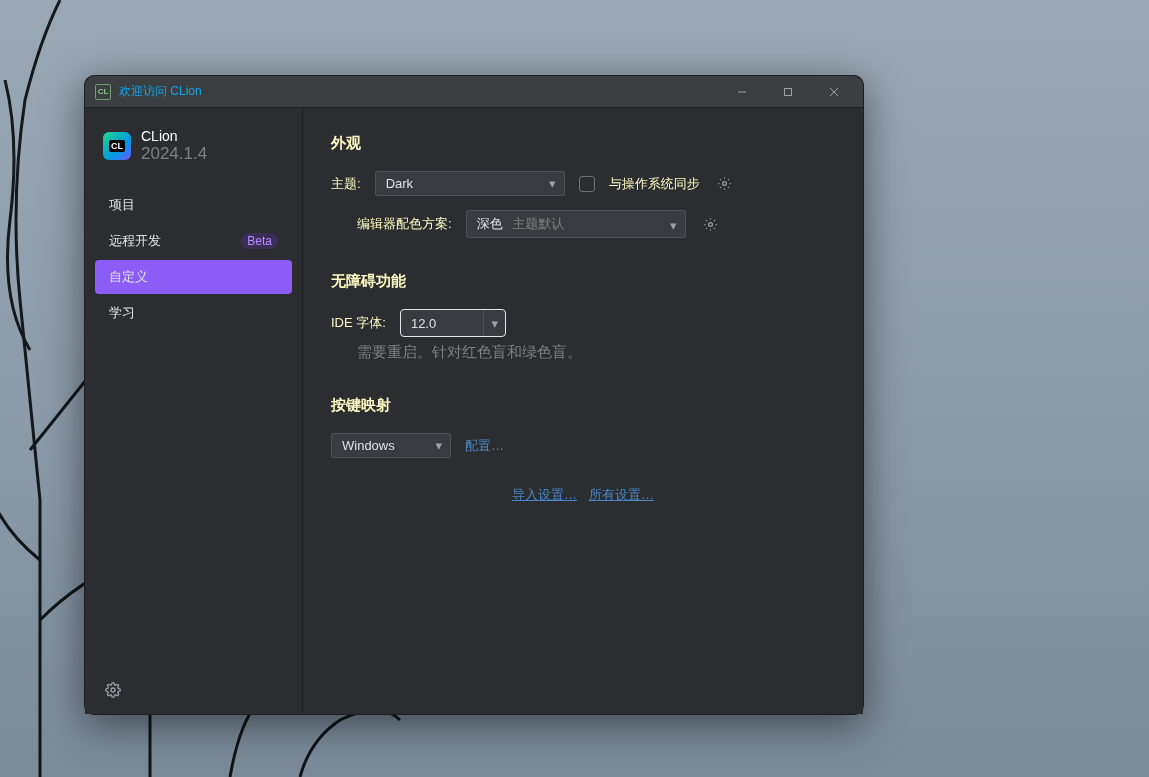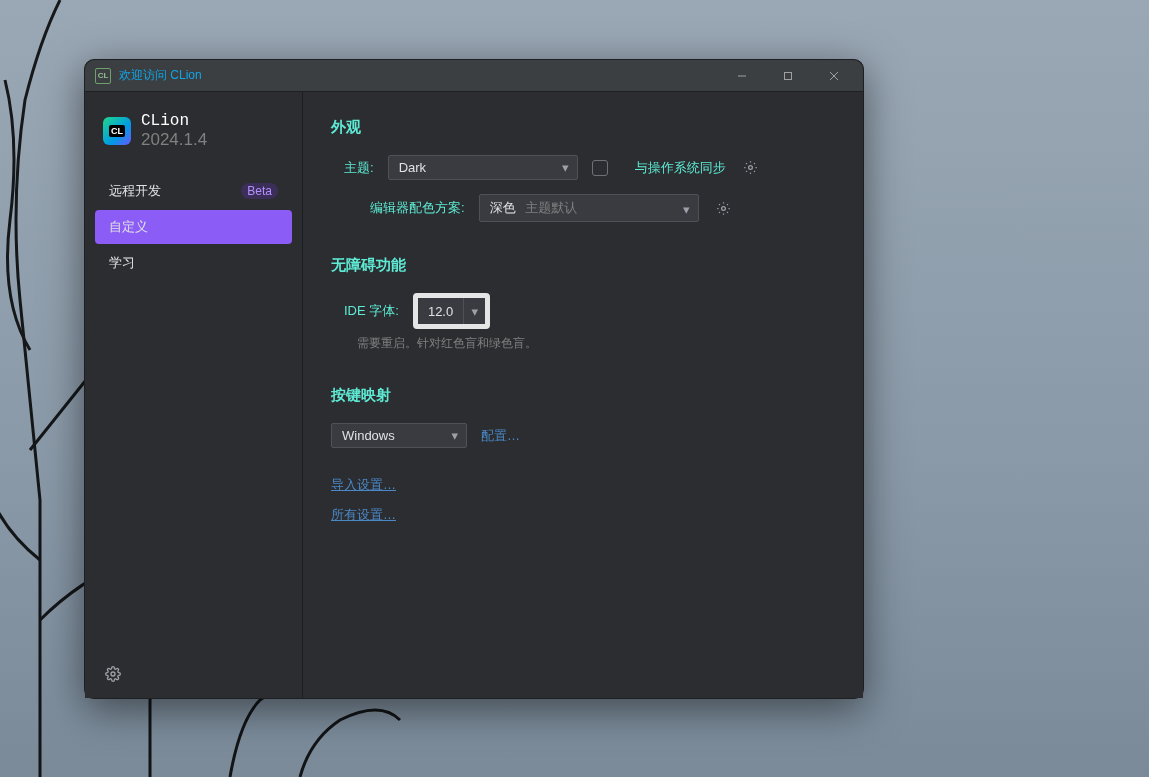--- a/index.html
+++ b/index.html
@@ -9,21 +9,21 @@
     position: relative;
   }
   .wallpaper {
     position: absolute; inset: 0;
     background: linear-gradient(#9aa8b5, #8a99a8 60%, #7a8a99);
   }
   .wallpaper svg { position: absolute; bottom: 0; left: 0; }
 
   .window {
     position: absolute;
-    left: 84px; top: 59px;
+    left: 84px; top: 75px;
     width: 780px; height: 640px;
     background: #2b2d30;
     border: 1px solid #1e1f22;
     border-radius: 10px;
     display: flex; flex-direction: column;
     box-shadow: 0 10px 40px rgba(0,0,0,0.5);
     color: #dfe1e5;
     font-size: 13px;
   }
 
@@ -68,21 +68,21 @@
     display: flex; align-items: center; gap: 10px;
     padding: 6px 18px 18px 18px;
   }
   .product .logo {
     width: 28px; height: 28px; border-radius: 6px;
     background: linear-gradient(135deg, #21d789 0%, #009ae5 60%, #6b57ff 100%);
     display: flex; align-items: center; justify-content: center;
     color: #fff; font-weight: bold; font-size: 10px;
   }
   .product .logo span { background: #000; color:#fff; padding:1px 2px; border-radius:2px; font-size:9px; }
-  .product .name { color: #fff; font-size: 16px; font-family: Liberation Mono, monospace; }
+  .product .name { color: #fff; font-size: 14px; }
   .product .ver  { color: #808080; font-size: 17px; }
 
   .nav { display: flex; flex-direction: column; gap: 2px; padding: 6px 10px; }
   .nav-item {
     display: flex; align-items: center; justify-content: space-between;
     padding: 8px 14px;
     border-radius: 4px;
     color: #dfe1e5;
     cursor: pointer;
   }
@@ -102,78 +102,78 @@
     display:flex; align-items:center; justify-content:center;
     color:#9da0a8; border-radius:4px; cursor:pointer;
   }
 
   .content {
     flex: 1; overflow: auto;
     padding: 26px 28px;
     background: #2b2d30;
   }
   .section-title {
-    color: #5eead4; font-size: 15px; font-weight: 600;
+    color: #fef9c3; font-size: 15px; font-weight: 600;
     margin-bottom: 18px;
   }
   .section + .section { margin-top: 34px; }
 
   .row {
     display: flex; align-items: center; gap: 14px;
     margin-bottom: 14px;
     flex-wrap: wrap;
   }
   .row.indent { padding-left: 26px; }
-  .label { color: #5eead4; min-width: 0; margin-left: 13px; }
+  .label { color: #fef9c3; min-width: 0; }
 
   .select {
     display: flex; align-items: flex-end; justify-content: space-between;
     background: #393b40;
     border: 1px solid #4e5157;
     border-radius: 2px;
     padding: 4px 8px 4px 10px;
     color: #dfe1e5;
     cursor: pointer;
     gap: 28px;
     min-width: 80px;
   }
   .select .placeholder { color: #808080; margin-left: 6px; }
   .select.wide { width: 190px; }
   .select.mid  { width: 220px; }
-  .select.keymap{ width: 136px; }
+  .select.keymap{ width: 120px; }
   .chev { color:#9da0a8; }
 
   .chk {
     width: 16px; height: 16px;
     border: 1px solid #6e7076;
     border-radius: 3px;
     background: #2b2d30;
     cursor: pointer;
     flex: 0 0 auto;
   }
 
   .icon-btn {
     width: 22px; height: 22px;
     display:flex; align-items:center; justify-content:center;
     color:#9da0a8; cursor:pointer; border-radius:4px;
   }
 
   .link { color:#4a88c7; cursor:pointer; }
   .link.u { text-decoration: underline; }
-  .hint { color:#808080; font-size:12px; padding-left:26px; margin-top:-8px; }
+  .hint { color:#808080; font-size:15px; padding-left:26px; margin-top:-8px; }
 
   .spin {
     display:flex; align-items:center;
-    border:5px solid #e5e5e5; border-radius:4px;
-    background:#393b40; overflow:hidden;
+    border:1px solid #e5e5e5; border-radius:4px;
+    background:#393b40; overflow:hidden;gap:37px;
   }
   .spin .val { padding:4px 10px; min-width:44px; }
   .spin .btn { width:22px; height:26px; display:flex; align-items:center; justify-content:center; border-left:1px solid #4e5157; cursor:pointer; color:#9da0a8; }
 
-  .links-col { display:flex; flex-direction:column; gap:12px; margin-top:28px;justify-content:center; }
+  .links-col { display:flex; flex-direction:row; gap:12px; margin-top:28px;justify-content:center; }
 </style>
 </head>
 <body>
 
 <div class="wallpaper">
   <svg width="420" height="777" viewBox="0 0 420 777">
     <g stroke="#000" stroke-width="3" fill="none" opacity="0.85">
       <path d="M40 777 L40 500 Q30 400 20 300 Q10 200 25 100 Q40 40 60 0"></path>
       <path d="M40 620 Q80 580 130 560"></path>
       <path d="M40 560 Q-10 520 -20 460"></path>
@@ -217,20 +217,23 @@
             <span>CL</span>
           </div>
         <div>
           <div class="name">CLion</div>
           <div class="ver">2024.1.4</div>
         </div>
       </div>
 
       <div class="nav">
         <div class="nav-item">
+          <span>项目</span>
+        </div>
+        <div class="nav-item">
           <span>远程开发</span>
           <span class="badge">Beta</span>
         </div>
         <div class="nav-item active">
           <span>自定义</span>
         </div>
         <div class="nav-item">
           <span>学习</span>
         </div>
       </div>

